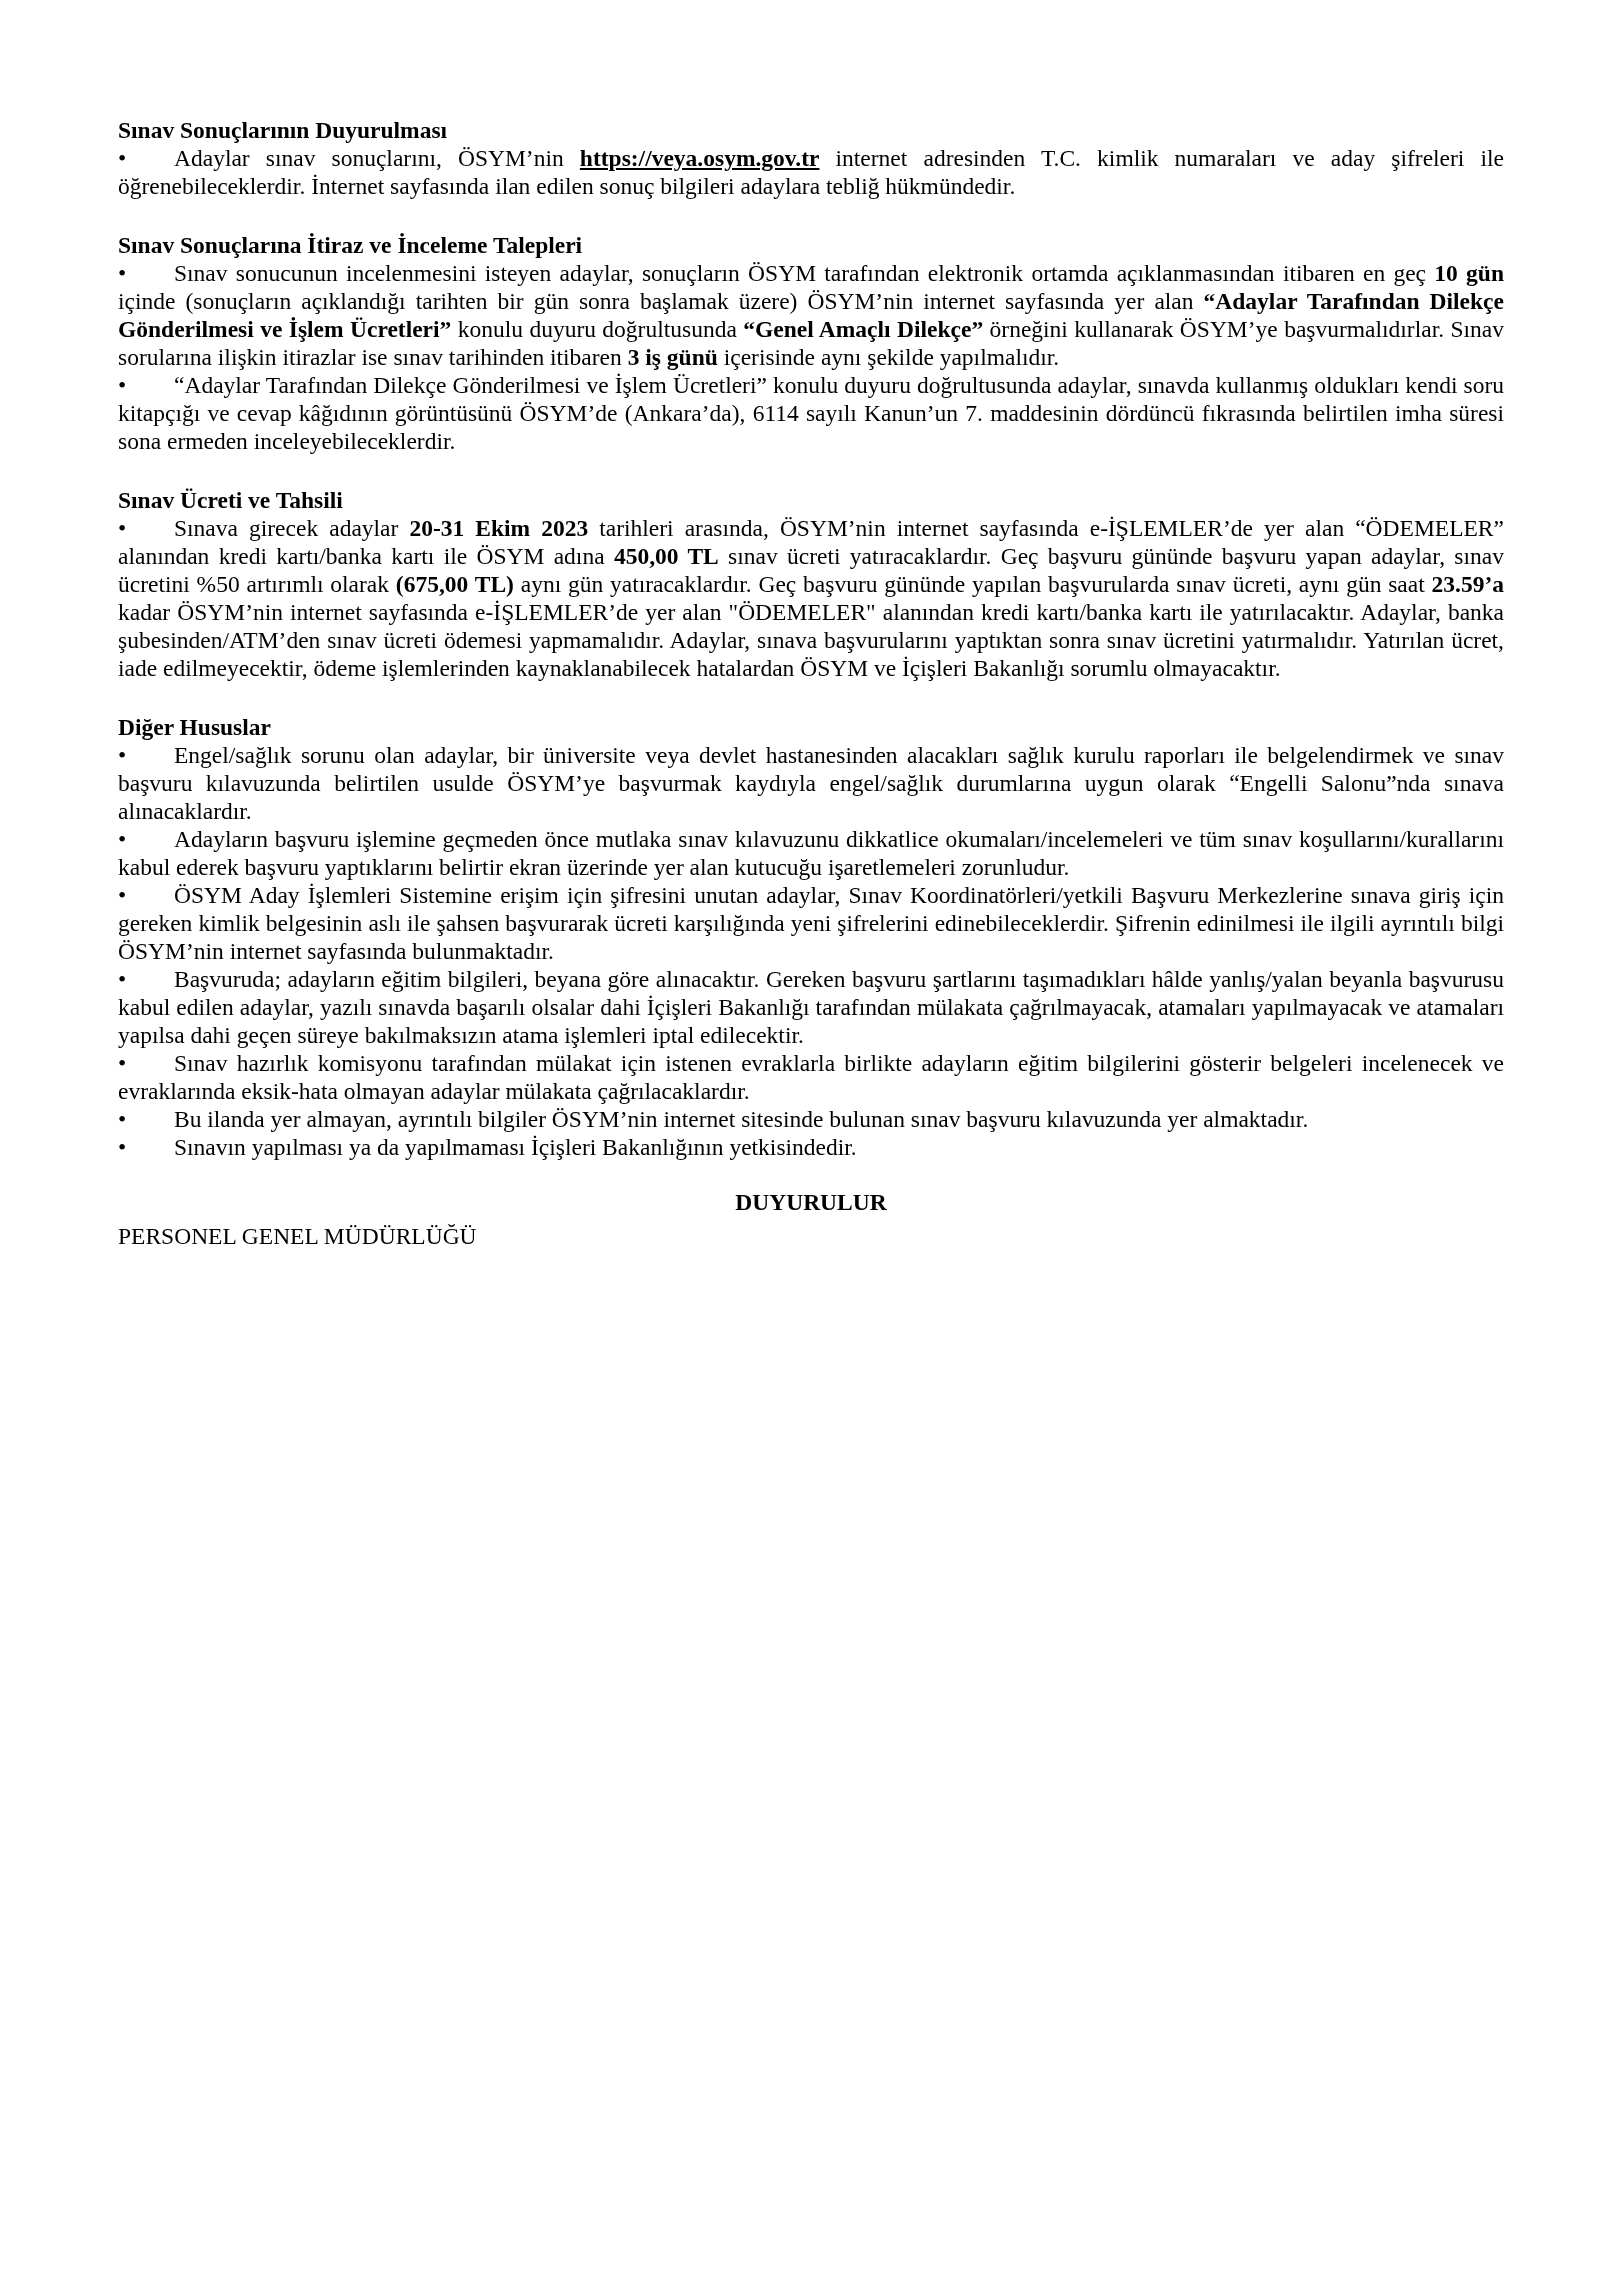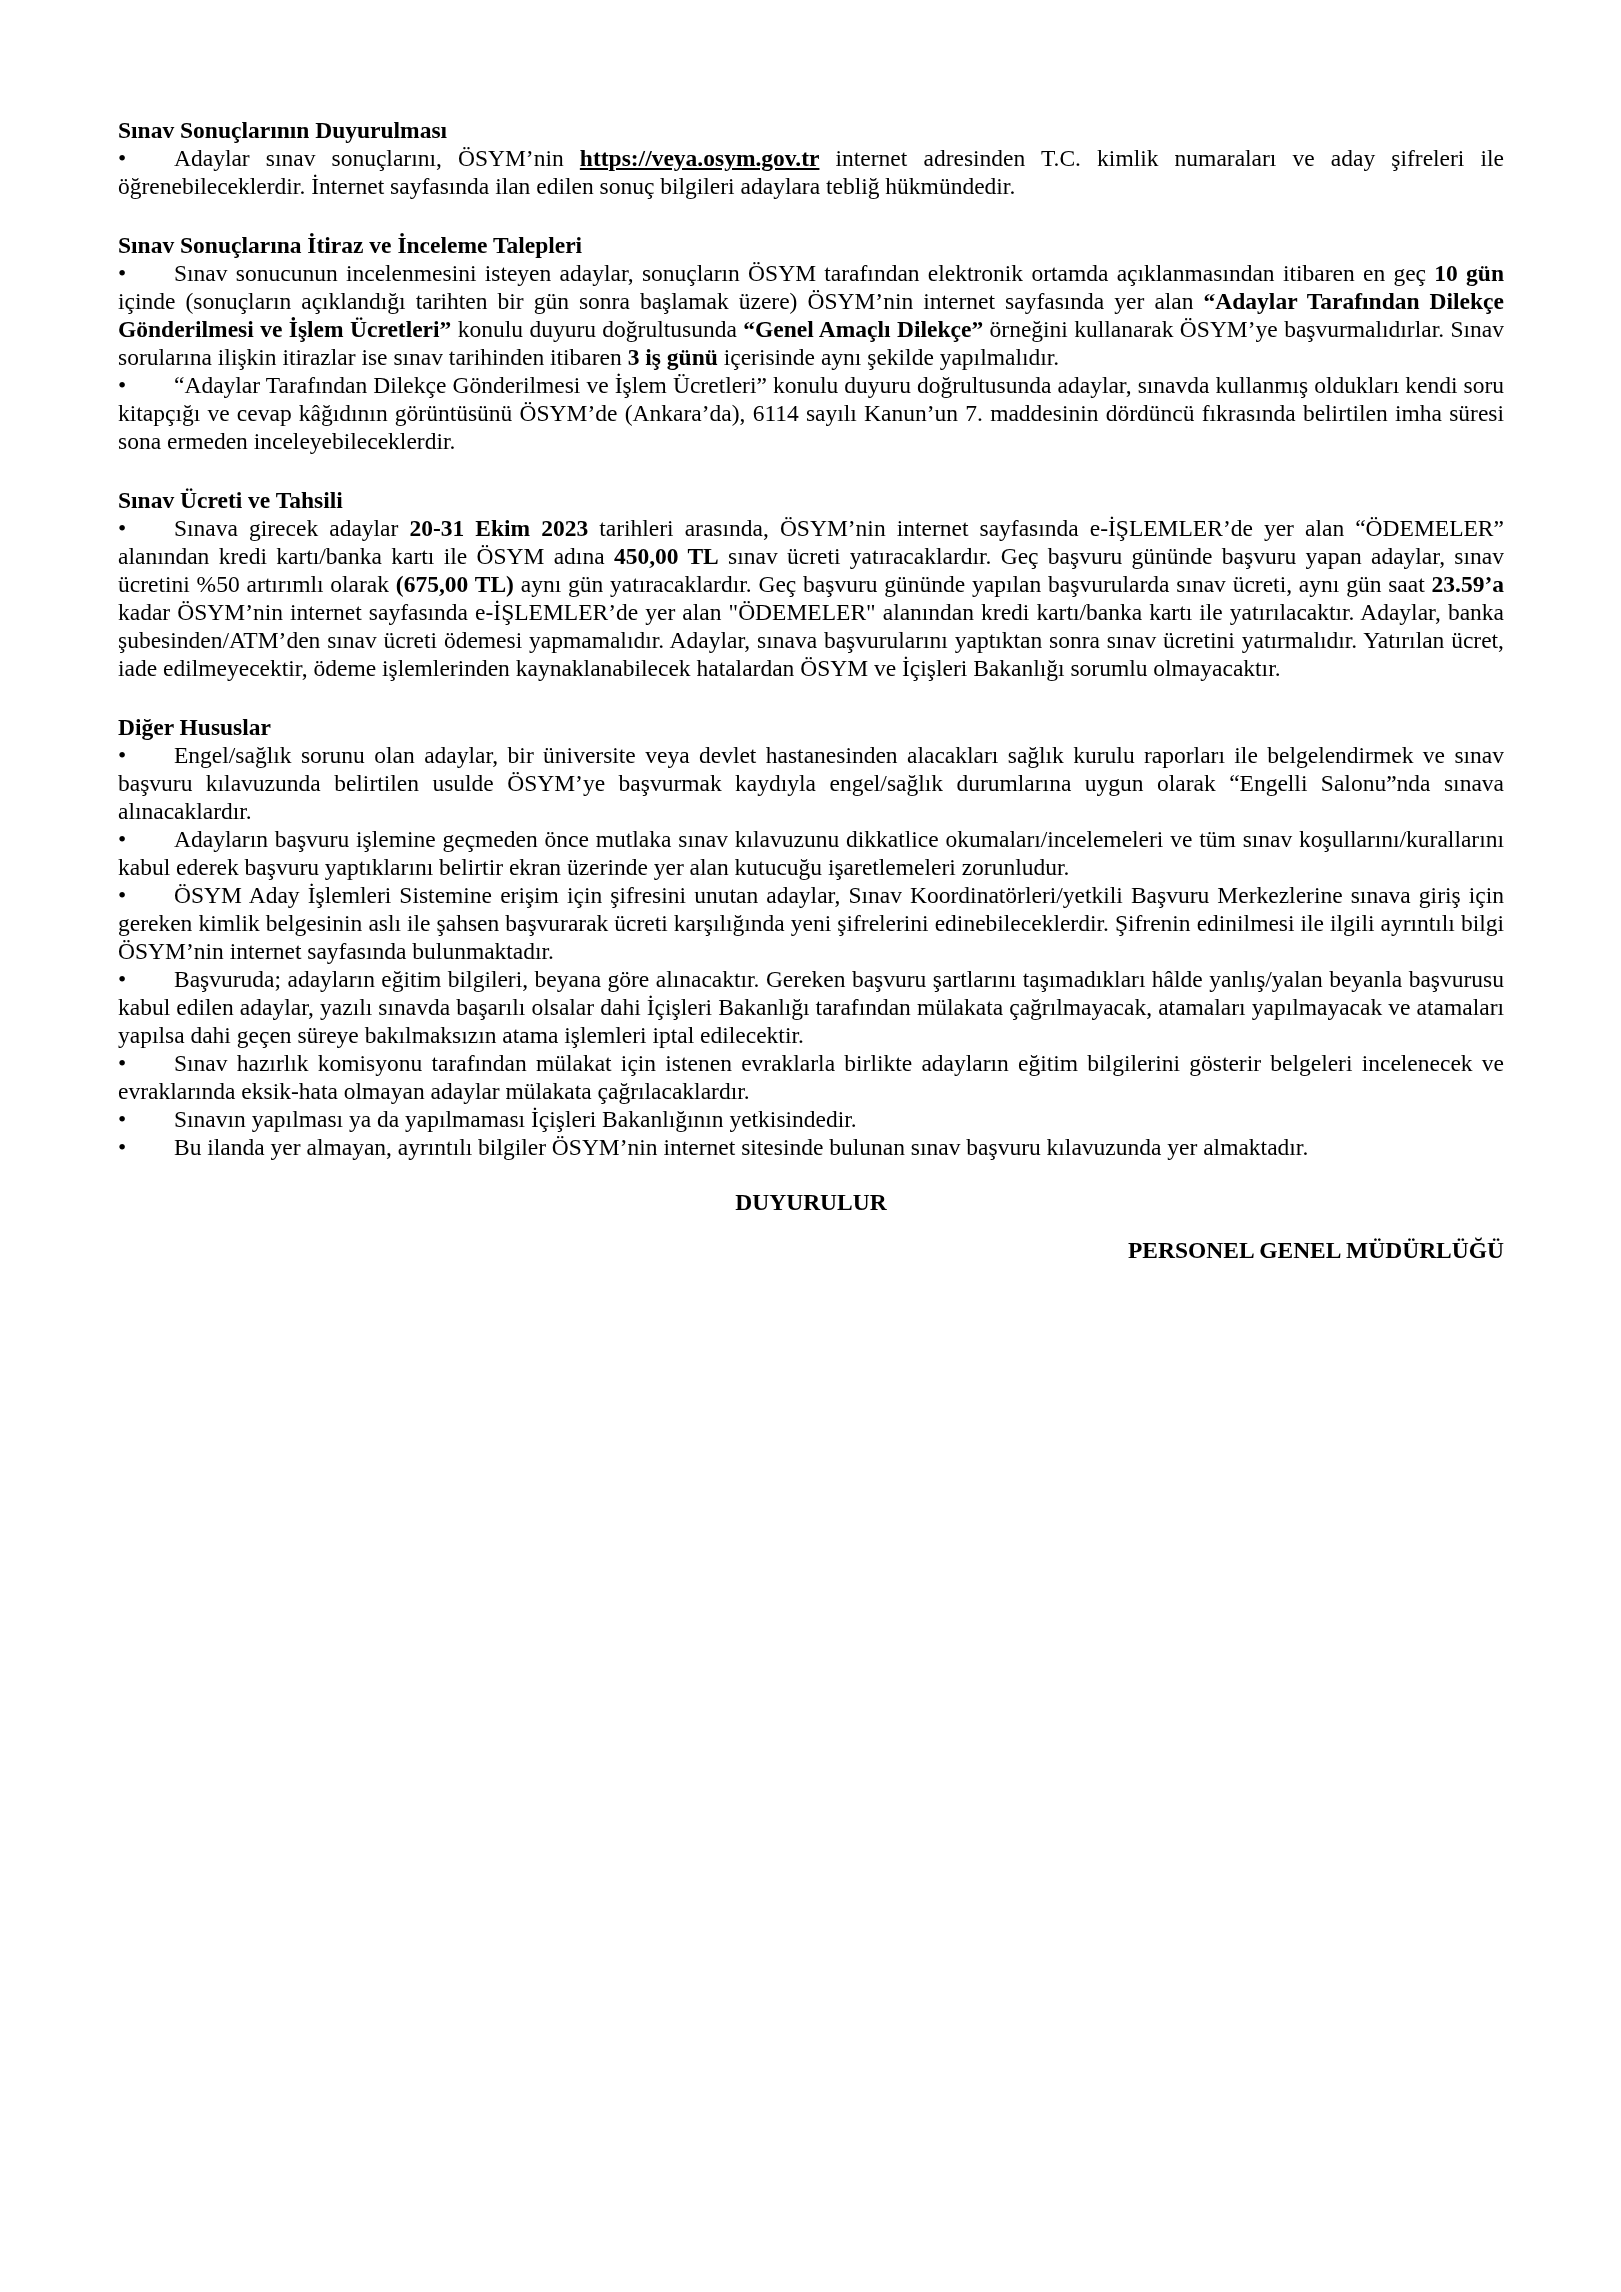--- a/index.html
+++ b/index.html
@@ -36,23 +36,23 @@
     width: 56px;
   }
   .run-bold { font-weight: bold; }
   .run-underline { text-decoration: underline; }
   .closing {
     margin: 27.4px 0 0 0;
     font-weight: bold;
     text-align: center;
   }
   .signature {
-    margin: 20px 0 0 0;
-    font-weight: bold;
-    text-align: right;
+    margin: 6px 0 0 0;
+    font-weight: normal;
+    text-align: left;
   }
 </style>
 </head>
 <body style="background: rgb(255, 255, 255); color: rgb(0, 0, 0);">
 
 <div class="page">
   <div id="sections-root">
   <section class="doc-section">
     <p class="heading para">Sınav Sonuçlarının Duyurulması</p>
     <div>
@@ -82,22 +82,22 @@
   <p class="para"><span class="bullet">•</span><span><span>Engel/sağlık sorunu olan adaylar, bir üniversite veya devlet hastanesinden alacakları sağlık kurulu raporları ile belgelendirmek ve sınav başvuru kılavuzunda belirtilen usulde ÖSYM’ye başvurmak kaydıyla engel/sağlık durumlarına uygun olarak “Engelli Salonu”nda sınava alınacaklardır.</span></span></p>
 
   <p class="para"><span class="bullet">•</span><span><span>Adayların başvuru işlemine geçmeden önce mutlaka sınav kılavuzunu dikkatlice okumaları/incelemeleri ve tüm sınav koşullarını/kurallarını kabul ederek başvuru yaptıklarını belirtir ekran üzerinde yer alan kutucuğu işaretlemeleri zorunludur.</span></span></p>
 
   <p class="para"><span class="bullet">•</span><span><span>ÖSYM Aday İşlemleri Sistemine erişim için şifresini unutan adaylar, Sınav Koordinatörleri/yetkili Başvuru Merkezlerine sınava giriş için gereken kimlik belgesinin aslı ile şahsen başvurarak ücreti karşılığında yeni şifrelerini edinebileceklerdir. Şifrenin edinilmesi ile ilgili ayrıntılı bilgi ÖSYM’nin internet sayfasında bulunmaktadır.</span></span></p>
 
   <p class="para"><span class="bullet">•</span><span><span>Başvuruda; adayların eğitim bilgileri, beyana göre alınacaktır. Gereken başvuru şartlarını taşımadıkları hâlde yanlış/yalan beyanla başvurusu kabul edilen adaylar, yazılı sınavda başarılı olsalar dahi İçişleri Bakanlığı tarafından mülakata çağrılmayacak, atamaları yapılmayacak ve atamaları yapılsa dahi geçen süreye bakılmaksızın atama işlemleri iptal edilecektir.</span></span></p>
 
   <p class="para"><span class="bullet">•</span><span><span>Sınav hazırlık komisyonu tarafından mülakat için istenen evraklarla birlikte adayların eğitim bilgilerini gösterir belgeleri incelenecek ve evraklarında eksik-hata olmayan adaylar mülakata çağrılacaklardır.</span></span></p>
 
+  <p class="para"><span class="bullet">•</span><span><span>Bu ilanda yer almayan, ayrıntılı bilgiler ÖSYM’nin internet sitesinde bulunan sınav başvuru kılavuzunda yer almaktadır.</span></span></p>
+
   <p class="para"><span class="bullet">•</span><span><span>Sınavın yapılması ya da yapılmaması İçişleri Bakanlığının yetkisindedir.</span></span></p>
-
-  <p class="para"><span class="bullet">•</span><span><span>Bu ilanda yer almayan, ayrıntılı bilgiler ÖSYM’nin internet sitesinde bulunan sınav başvuru kılavuzunda yer almaktadır.</span></span></p>
 </div>
   </section>
 </div>
   <p class="closing">DUYURULUR</p>
   <p class="signature">PERSONEL GENEL MÜDÜRLÜĞÜ</p>
 </div>
 
 
 </body></html>

